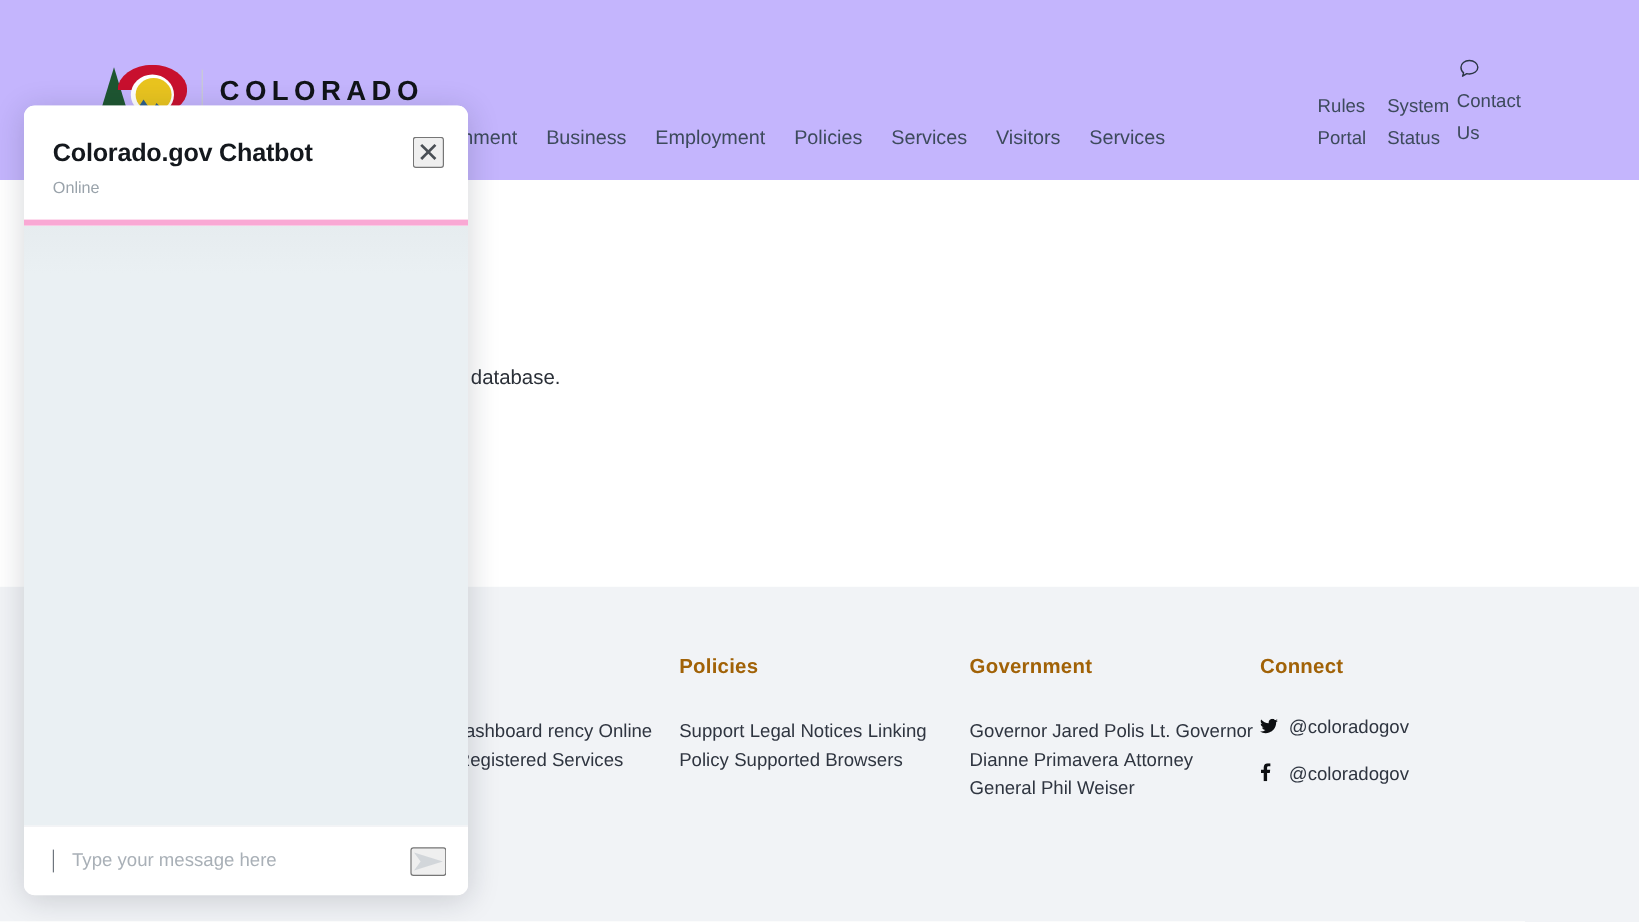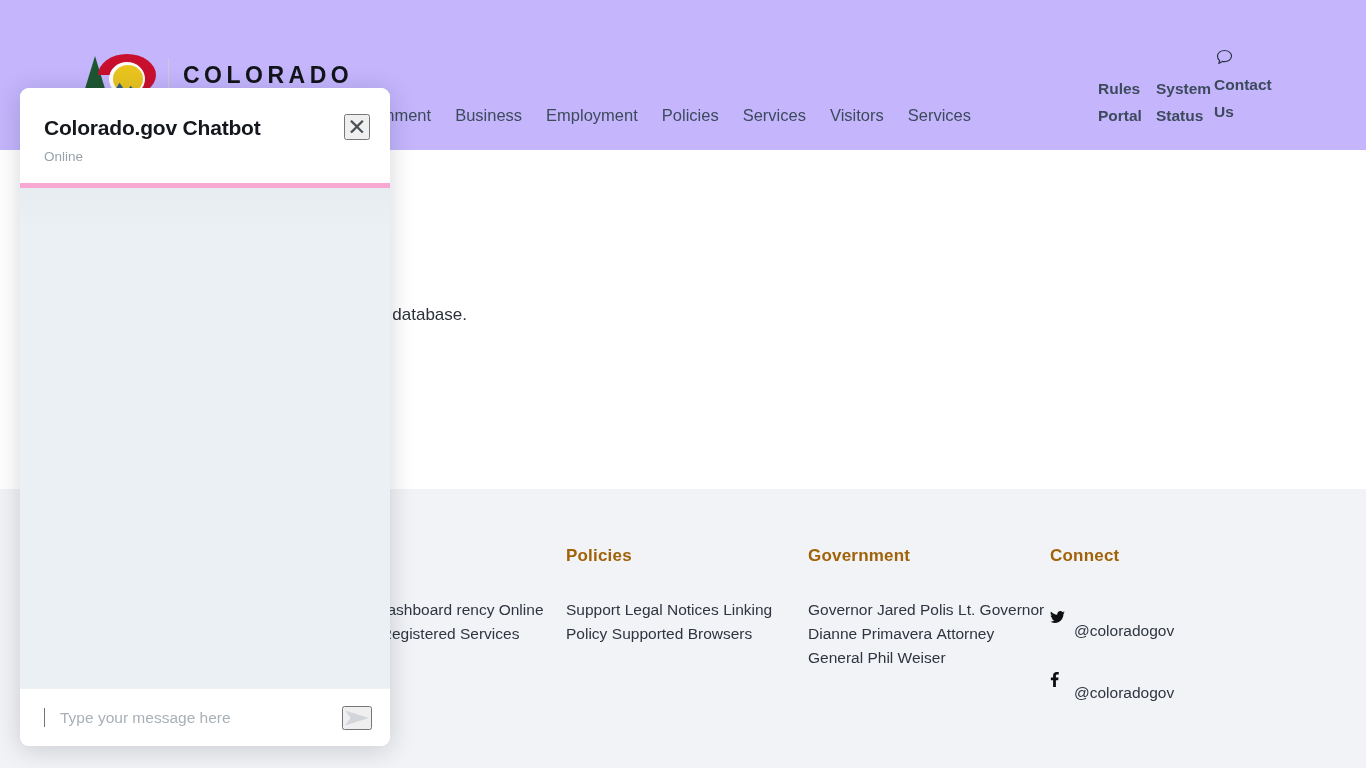--- a/index.html
+++ b/index.html
@@ -53,21 +53,21 @@
   .logo-text {
     font-size: 23px; font-weight: 700; letter-spacing: 4.5px;
     color: #111418;
   }
 
   .util-nav {
     position: absolute; right: 86px; top: 44px;
     display: flex; align-items: flex-start; gap: 0;
     font-size: 15.5px; color: #3d4a5c; line-height: 1.72;
   }
-  .util-item { width: 58px; padding-top: 32px; font-weight: bold; }
+  .util-item { width: 58px; padding-top: 32px; }
   .util-item.contact { width: 66px; position: relative; padding-top: 28px; }
   .chat-bubble-icon {
     position: absolute; top: 4px; left: 1px; color: #2b3645;
   }
 
   .main-nav {
     position: absolute; left: 0; top: 106px; width: 1366px;
     display: flex; justify-content: flex-end; padding-right: 395px;
     gap: 24px;
     font-size: 16.5px; color: #3d4a5c;
@@ -100,21 +100,21 @@
   .fcol-head {
     font-size: 17px; font-weight: 700; color: #a16207;
     margin-bottom: 32px; letter-spacing: .2px;
   }
   .fcol-link {
     font-size: 15.5px; color: #2f3540; line-height: 1.55;
     margin-bottom: 20px; max-width: 175px;
   }
   .social-row { display: flex; align-items: center; gap: 9px; margin-bottom: 20px; }
   .social-icon { width: 15px; color: #0d0f12; font-size: 16px; line-height: 1; }
-  .social-handle { font-size: 15.5px; color: #2f3540; margin-top: 24px; }
+  .social-handle { font-size: 15.5px; color: #2f3540; }
 
   
   .chatbot {
     position: absolute; left: 20px; top: 88px;
     width: 370px; height: 658px;
     background: #ffffff;
     border-radius: 9px;
     box-shadow: 0 4px 26px rgba(20,30,45,.18);
     overflow: hidden;
     display: flex; flex-direction: column;

